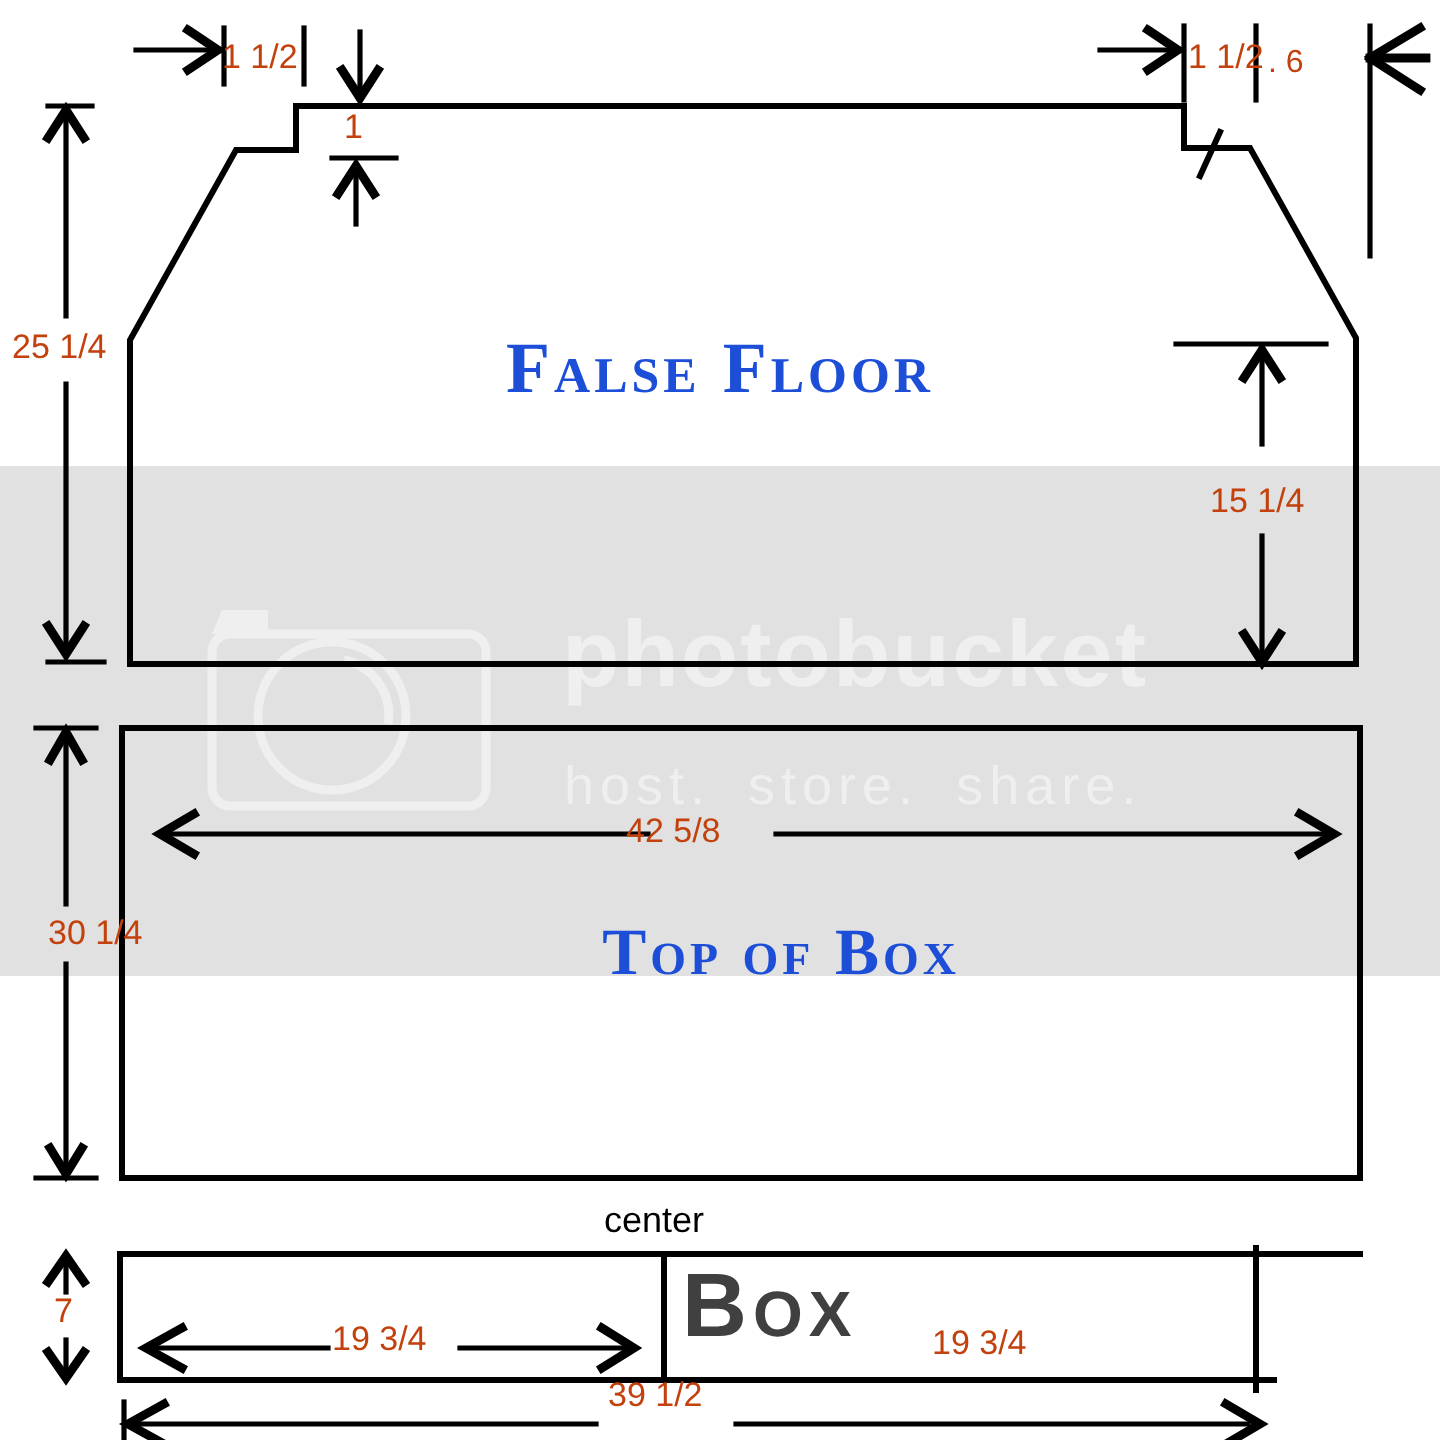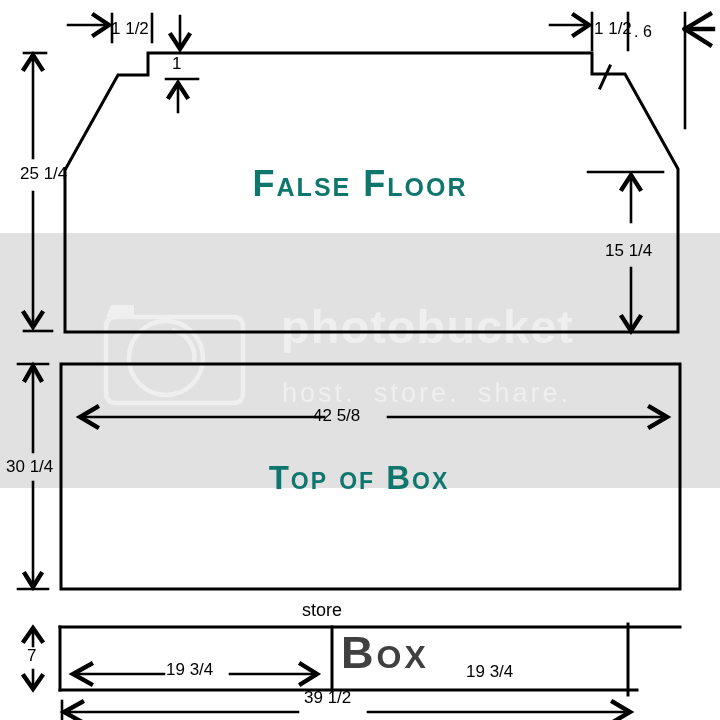--- a/index.html
+++ b/index.html
@@ -4,25 +4,25 @@
 <style>
   html,body{margin:0;padding:0;background:#fff;}
   #stage{position:relative;width:720px;height:720px;background:#ffffff;overflow:hidden;
          font-family:"Liberation Sans",sans-serif;}
   .band{position:absolute;left:0;top:233px;width:720px;height:255px;background:#e1e1e1;}
   .wm-brand{position:absolute;left:281px;top:301px;font-size:47px;font-weight:700;
             letter-spacing:1px;color:#efefef;line-height:1.1;}
   .wm-tag{position:absolute;left:282px;top:378px;font-size:27px;font-weight:400;
           letter-spacing:3px;word-spacing:8px;color:#efefef;}
   svg.lines{position:absolute;left:0;top:0;}
-  .dim{position:absolute;font-size:17px;color:#000000;white-space:nowrap;}
-  .title{position:absolute;font-variant:small-caps;font-weight:bold;color:#0f766e;
-         font-family:Liberation Sans, sans-serif;letter-spacing:2px;text-align:center;line-height:1;}
+  .dim{position:absolute;font-size:17px;color:#c2410c;white-space:nowrap;}
+  .title{position:absolute;font-variant:small-caps;font-weight:bold;color:#1d4ed8;
+         font-family:Liberation Serif, serif;letter-spacing:2px;text-align:center;line-height:1;}
   .t-ff{left:228px;top:166px;width:264px;font-size:36px;}
-  .t-tb{left:238px;top:461px;width:242px;font-size:33px;}
+  .t-tb{left:238px;top:461px;width:242px;font-size:33px;text-align:right;}
   .t-box{left:341px;top:630px;font-size:45px;color:#404040;
          font-family:"Liberation Sans",sans-serif;letter-spacing:3px;}
   .center-lbl{position:absolute;left:302px;top:600px;font-size:18px;color:#000;}
 </style>
 </head>
 <body>
 
 <div id="stage">
 
   <div class="band"></div>
@@ -124,25 +124,25 @@
       <path d="M301,664 L317,674 L301,684"></path>
       <path d="M82,702 L64,712 L82,722"></path>
       <path d="M613,702 L630,712 L613,722"></path>
     </g>
   </svg>
 
   <div class="dim" style="left:111px;top:19px;">1 1/2</div>
   <div class="dim" style="left:172px;top:54px;">1</div>
   <div class="dim" style="left:594px;top:19px;">1 1/2</div>
   <div class="dim" style="left:634px;top:23px;font-size:16px;">. 6</div>
-  <div class="dim" style="left:20px;top:164px;text-align:right;">25 1/4</div>
+  <div class="dim" style="left:6px;top:164px;text-align:right;">25 1/4</div>
   <div class="dim" style="left:605px;top:241px;">15 1/4</div>
   <div class="dim" style="left:313px;top:406px;">42 5/8</div>
-  <div class="dim" style="left:6px;top:457px;">30 1/4</div>
-  <div class="center-lbl">store</div>
+  <div class="dim" style="left:24px;top:457px;">30 1/4</div>
+  <div class="center-lbl">center</div>
   <div class="dim" style="left:166px;top:660px;">19 3/4</div>
   <div class="dim" style="left:466px;top:662px;">19 3/4</div>
   <div class="dim" style="left:27px;top:646px;">7</div>
   <div class="dim" style="left:304px;top:688px;">39 1/2</div>
 
   <div class="title t-ff">False Floor</div>
   <div class="title t-tb">Top of Box</div>
   <div class="title t-box">Box</div>
 
 </div>

